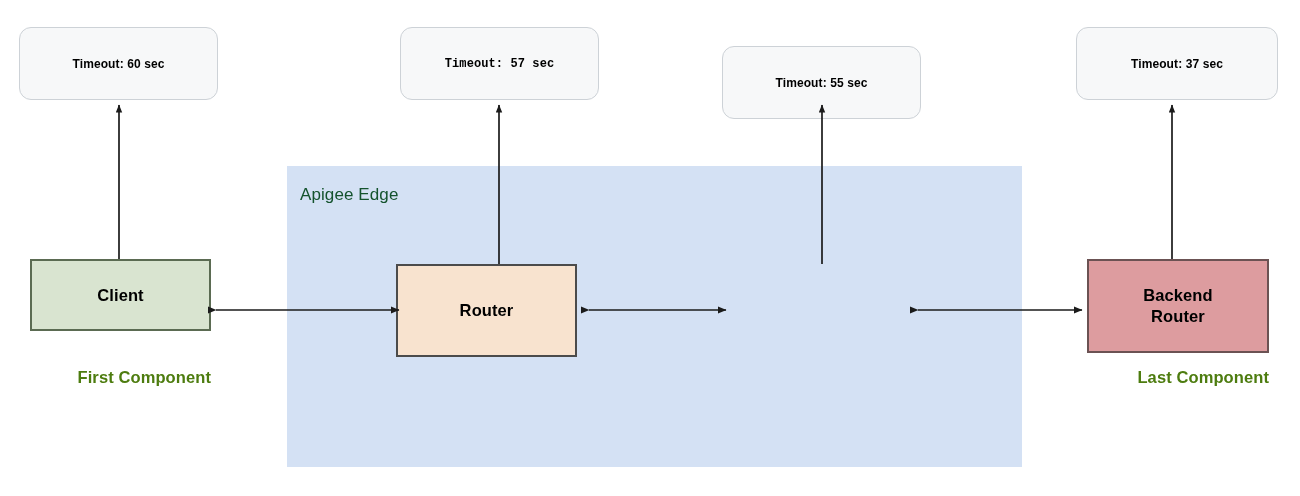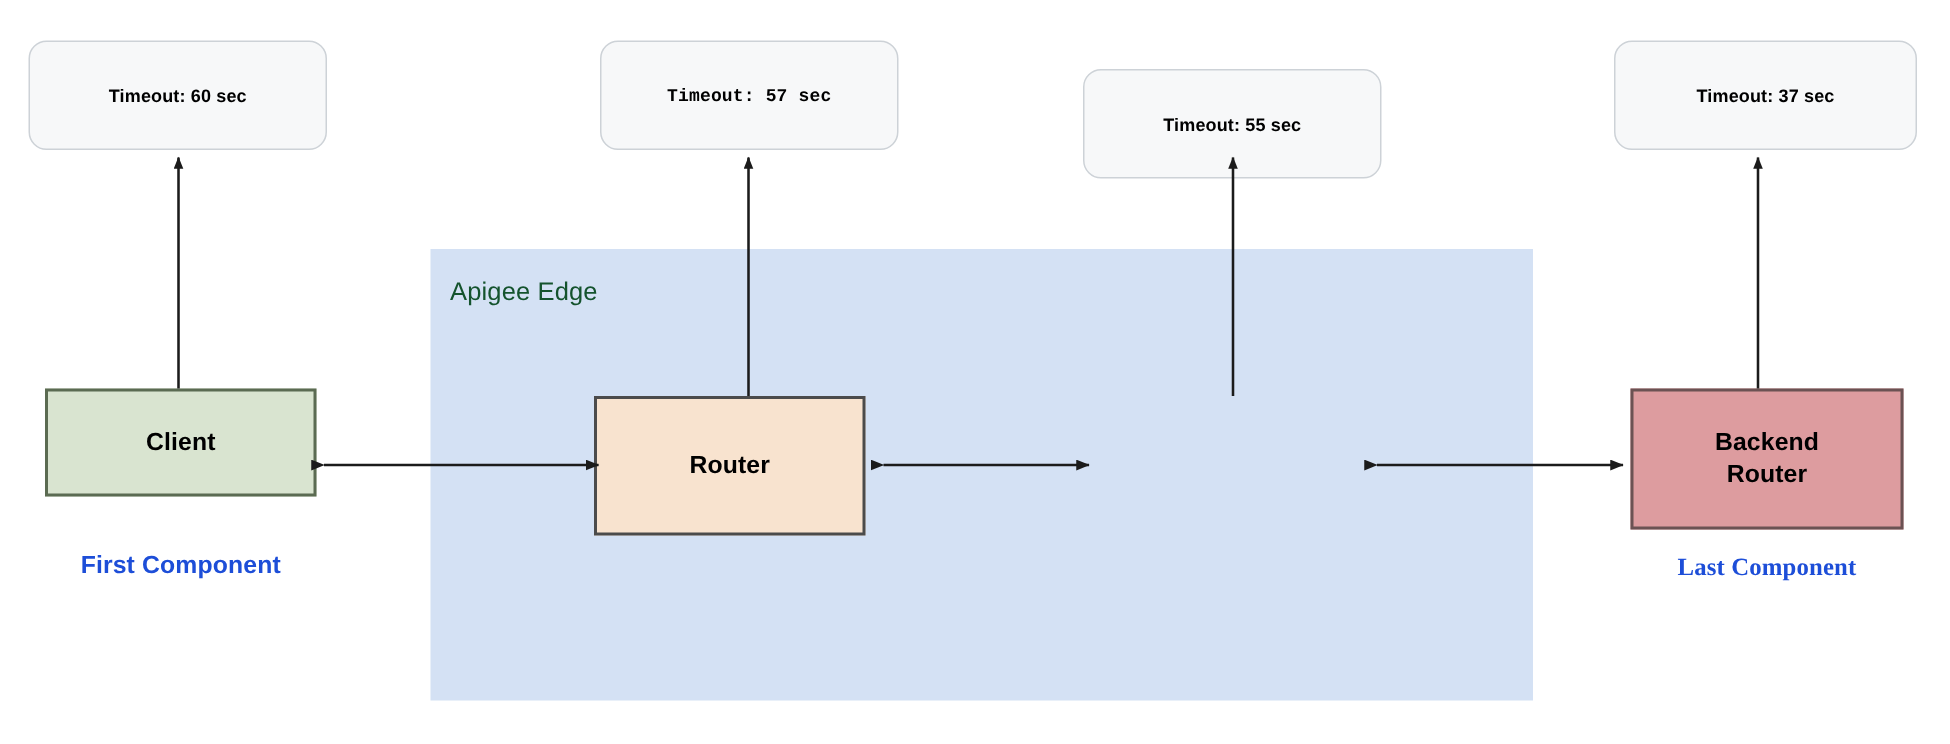--- a/index.html
+++ b/index.html
@@ -73,22 +73,22 @@
   .node.client   { background: #d9e4d0; border-color: #5b6b52; }
   .node.router   { background: #f8e3cf; border-color: #4b4b4b; }
   .node.mp       { background: #edab65; border-color: #4b4b4b; }
   .node.backend  { background: #dd9c9f; border-color: #6b5253; }
 
   
   .caption {
     position: absolute;
     font-size: 16.5px;
     font-weight: bold;
-    color: #1d4ed8;
-    text-align: center;
+    color: #4d7c0f;
+    text-align: right;
     white-space: nowrap;
     letter-spacing: 0.1px;
   }
 
   
   .arrows {
     position: absolute;
     left: 0;
     top: 0;
     width: 1300px;
@@ -115,21 +115,21 @@
 
 
   <div class="node backend" style="left:1087px;top:259px; width:182px; height:94px;">
     <div>
       <span>Backend</span><br>
       <span>Router</span>
     </div>
   </div>
 
   <div class="caption" style="left:30px; top:368px; width:181px;">First Component</div>
-  <div class="caption" style="left:1087px; top:368px; width:182px;font-family:Liberation Serif, serif;">Last Component</div>
+  <div class="caption" style="left:1087px; top:368px; width:182px;">Last Component</div>
 
   <svg class="arrows" viewBox="0 0 1300 496">
     <defs>
       <marker id="ah" markerWidth="10" markerHeight="10" refX="8.5" refY="3.6" orient="auto" markerUnits="userSpaceOnUse">
         <path d="M0,0 L9,3.6 L0,7.2 z" fill="#1b1b1b"></path>
       </marker>
       <marker id="ah-thin" markerWidth="9" markerHeight="9" refX="7.5" refY="3.2" orient="auto" markerUnits="userSpaceOnUse">
         <path d="M0,0 L8,3.2 L0,6.4 z" fill="#1b1b1b"></path>
       </marker>
     </defs>

